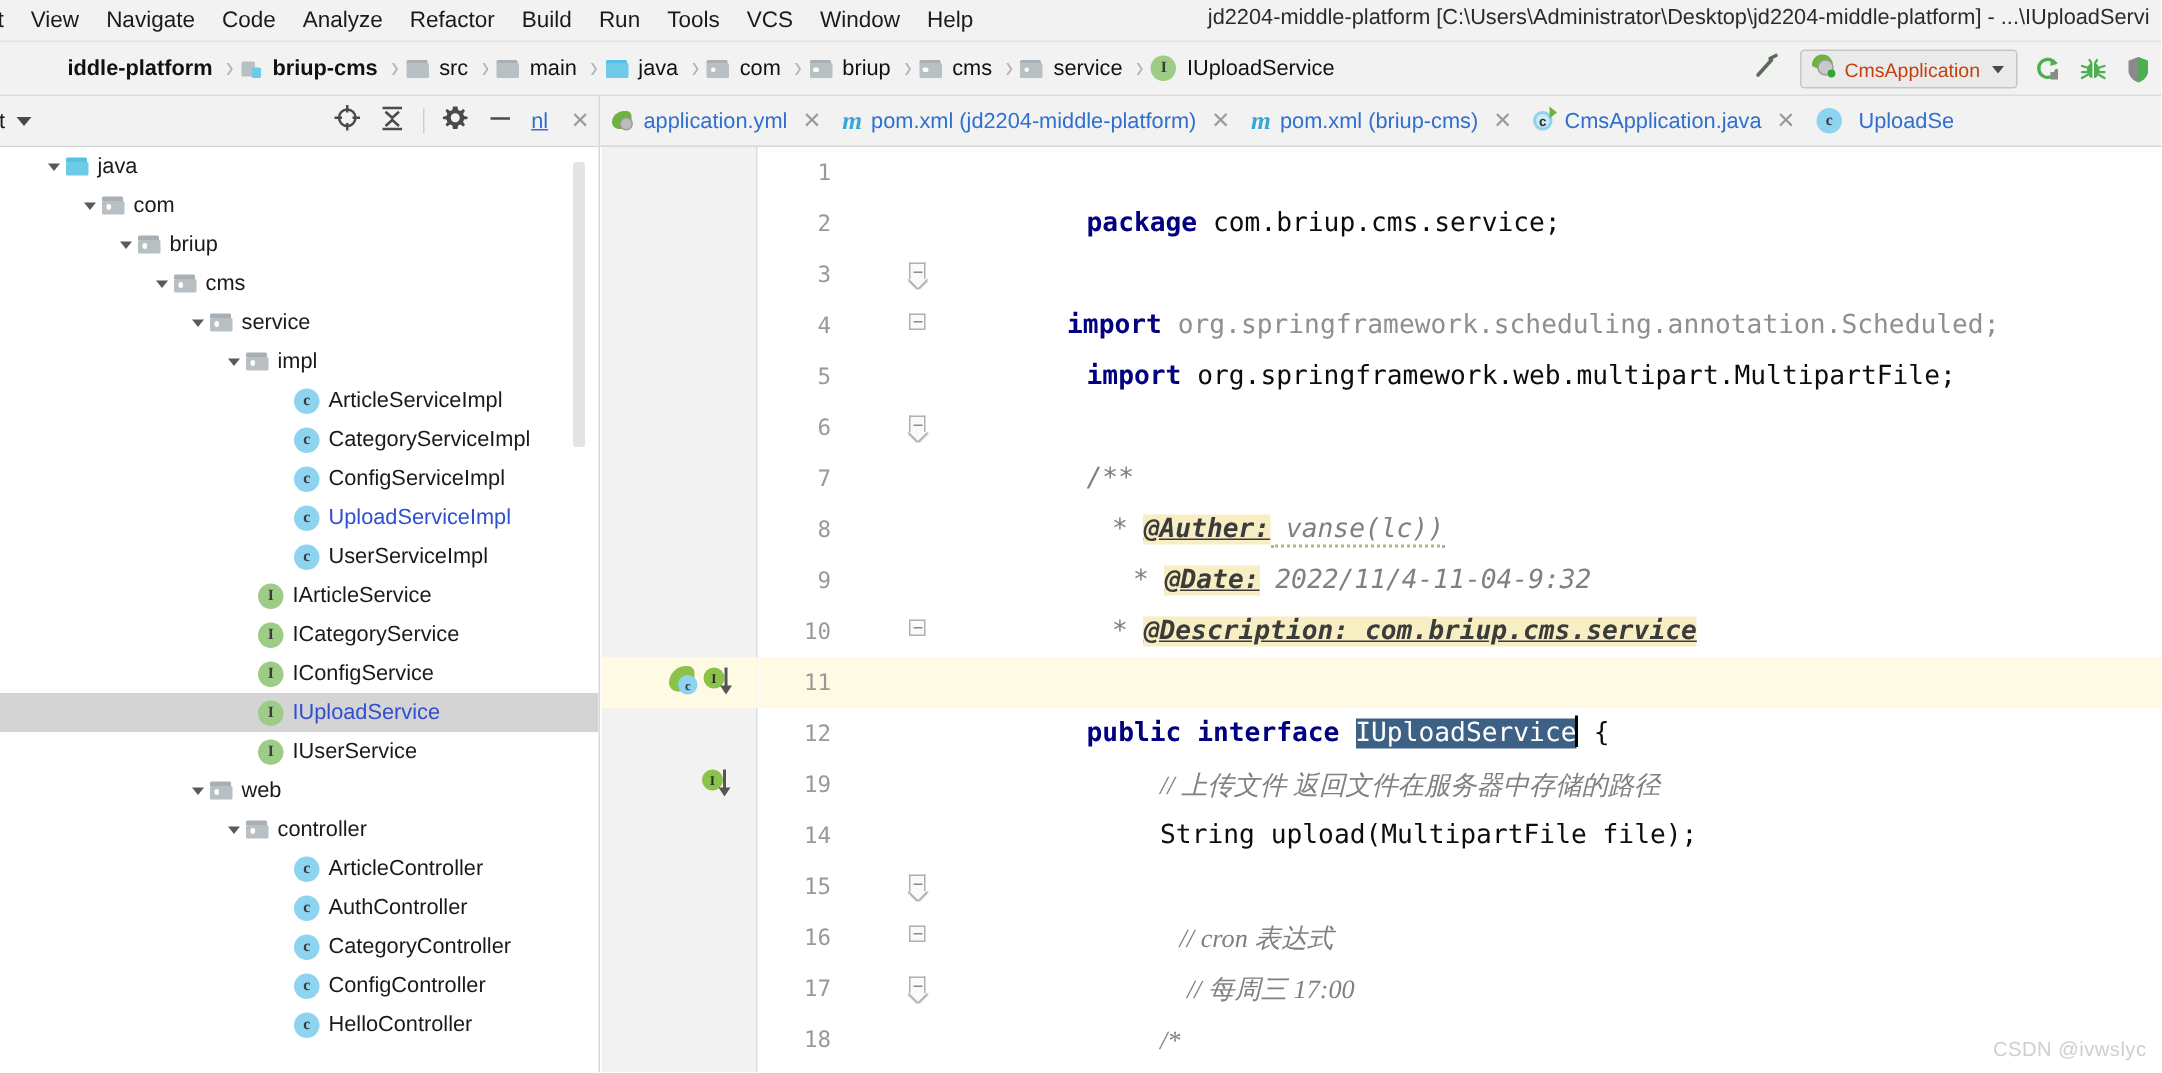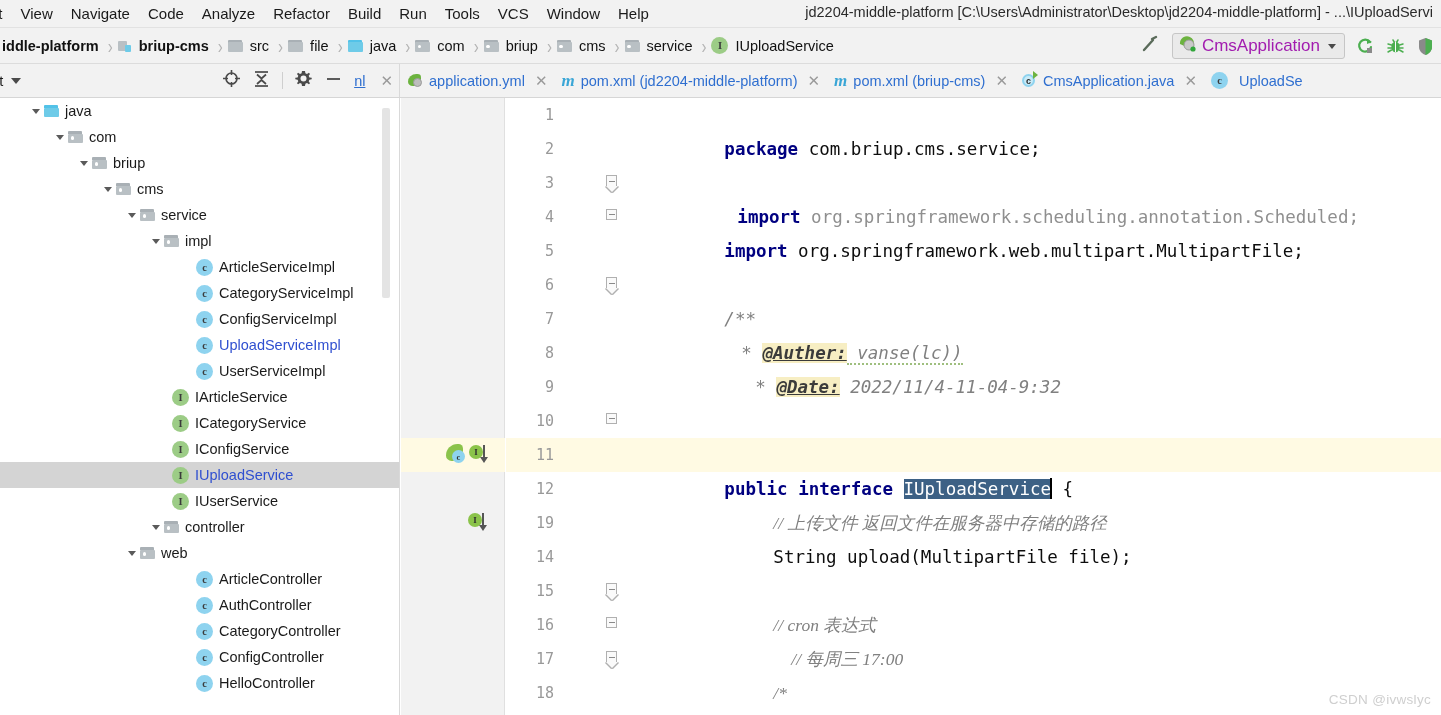--- a/index.html
+++ b/index.html
@@ -28,21 +28,21 @@
     position: absolute; right: 8px; top: 4px;
     font-size: 14.5px; color: #2b2b2b; white-space: nowrap;
   }
 
   
   .navbar {
     position: absolute; top: 28px; left: 0; width: 1441px; height: 36px;
     background: #f2f2f2; border-bottom: 1px solid #dcdcdc;
     display: flex; align-items: center;
   }
-  .crumbs { display: flex; align-items: center; padding-left: 0px; }
+  .crumbs { display: flex; align-items: center; padding-left: 0px; margin-left: 43px; }
   .crumb { display: flex; align-items: center; white-space: nowrap; }
   .crumb .ctext { font-size: 14.5px; color: #111; padding: 0 2px; }
   .crumb.bold .ctext { font-weight: bold; }
   .crumb .sep {
     color: #b4b4b4; font-size: 15px; margin: 0 5px 0 7px;
     transform: scaleY(1.35); display: inline-block;
   }
   .ico { display: inline-block; vertical-align: middle; }
 
   .folder-ic { width: 15px; height: 12px; position: relative; margin-right: 5px; }
@@ -68,21 +68,21 @@
   .badge.i { background: #9ccc86; }
   .badge.c { background: #8ed3ef; }
 
   .nav-right { position: absolute; right: 6px; top: 0; height: 36px; display: flex; align-items: center; }
   .hammer { margin-right: 12px; }
   .runcfg {
     display: flex; align-items: center; gap: 6px;
     height: 26px; padding: 0 8px 0 6px;
     background: #eaeaea; border: 1px solid #c6c6c6; border-radius: 3px;
   }
-  .runcfg .lbl { font-size: 17px; color: #a21caf; }
+  .runcfg .lbl { font-size: 13px; color: #c2410c; }
   .chev { width: 0; height: 0; border-left: 4.5px solid transparent; border-right: 4.5px solid transparent;
           border-top: 5px solid #4a4a4a; margin-left: 2px; }
   .tb-icon { margin-left: 11px; display: flex; align-items: center; }
 
   
   .tabbar {
     position: absolute; top: 64px; left: 0; width: 1441px; height: 34px;
     background: #f2f2f2; border-bottom: 1px solid #d6d6d6;
     display: flex; align-items: center; overflow: hidden;
   }
@@ -260,21 +260,21 @@
           </span>
         <span class="ctext">src</span>
         <span class="sep">›</span>
       </div>
 
       <div class="crumb">
         <span class="ico folder-ic plain">
             <span class="tab"></span>
             <span class="body"></span>
           </span>
-        <span class="ctext">file</span>
+        <span class="ctext">main</span>
         <span class="sep">›</span>
       </div>
 
       <div class="crumb">
         <span class="ico folder-ic blue">
             <span class="tab"></span>
             <span class="body"></span>
           </span>
         <span class="ctext">java</span>
         <span class="sep">›</span>
@@ -545,41 +545,41 @@
     </div>
     <div class="tree-row selected" style="padding-left:172px">
       <span class="badge i">I</span>
       <span class="tlab blue">IUploadService</span>
     </div>
     <div class="tree-row" style="padding-left:172px">
       <span class="badge i">I</span>
       <span class="tlab">IUserService</span>
     </div>
 
-    <div class="tree-row" style="padding-left:148px">
+    <div class="tree-row" style="padding-left:124px">
       <span class="tw">
           <i class="arrow-d"></i>
         </span>
       <span class="ico folder-ic">
           <span class="tab"></span>
           <span class="body"></span>
           <span class="dot"></span>
         </span>
-      <span class="tlab">controller</span>
-    </div>
-    <div class="tree-row" style="padding-left:124px">
+      <span class="tlab">web</span>
+    </div>
+    <div class="tree-row" style="padding-left:148px">
       <span class="tw">
           <i class="arrow-d"></i>
         </span>
       <span class="ico folder-ic">
           <span class="tab"></span>
           <span class="body"></span>
           <span class="dot"></span>
         </span>
-      <span class="tlab">web</span>
+      <span class="tlab">controller</span>
     </div>
 
     <div class="tree-row" style="padding-left:196px">
       <span class="badge c">c</span>
       <span class="tlab">ArticleController</span>
     </div>
     <div class="tree-row" style="padding-left:196px">
       <span class="badge c">c</span>
       <span class="tlab">AuthController</span>
     </div>
@@ -612,21 +612,21 @@
 
       <div class="ln-row" style="top:34px">
         <span class="lnum">2</span>
       </div>
 
       <div class="ln-row" style="top:68px">
         <span class="lnum">3</span>
         <span class="fold tri" style="left:100px">
             <span class="sq"></span>
           </span>
-        <span class="codeline" style="left:126px">
+        <span class="codeline" style="left:100px">
           <span class="kw">import</span><span class="imp"> org.springframework.scheduling.annotation.Scheduled;</span>
         </span>
       </div>
 
       <div class="ln-row" style="top:102px">
         <span class="lnum">4</span>
         <span class="fold" style="left:100px">
             <span class="sq"></span>
           </span>
         <span class="codeline" style="left:113px">
@@ -657,20 +657,23 @@
 
       <div class="ln-row" style="top:238px">
         <span class="lnum">8</span>
         <span class="codeline" style="left:144px">
           <span class="doc">*</span><span>&nbsp;</span><span class="hl-yellow tag">@Date:</span><span class="doc"> 2022/11/4-11-04-9:32</span>
         </span>
       </div>
 
       <div class="ln-row" style="top:272px">
         <span class="lnum">9</span>
+        <span class="codeline" style="left:130px">
+          <span class="doc">*</span><span>&nbsp;</span><span class="hl-yellow tag">@Description: com.briup.cms.service</span>
+        </span>
       </div>
 
       <div class="ln-row" style="top:306px">
         <span class="lnum">10</span>
         <span class="fold" style="left:100px">
             <span class="sq"></span>
           </span>
         <span class="codeline" style="left:130px">
           <span class="doc">*/</span>
         </span>
@@ -719,21 +722,21 @@
 
       <div class="ln-row" style="top:442px">
         <span class="lnum">14</span>
       </div>
 
       <div class="ln-row" style="top:476px">
         <span class="lnum">15</span>
         <span class="fold tri" style="left:100px">
             <span class="sq"></span>
           </span>
-        <span class="codeline" style="left:162px">
+        <span class="codeline" style="left:175px">
           <span class="cmt">// cron 表达式</span>
         </span>
       </div>
 
       <div class="ln-row" style="top:510px">
         <span class="lnum">16</span>
         <span class="fold" style="left:100px">
             <span class="sq"></span>
           </span>
         <span class="codeline" style="left:180px">

